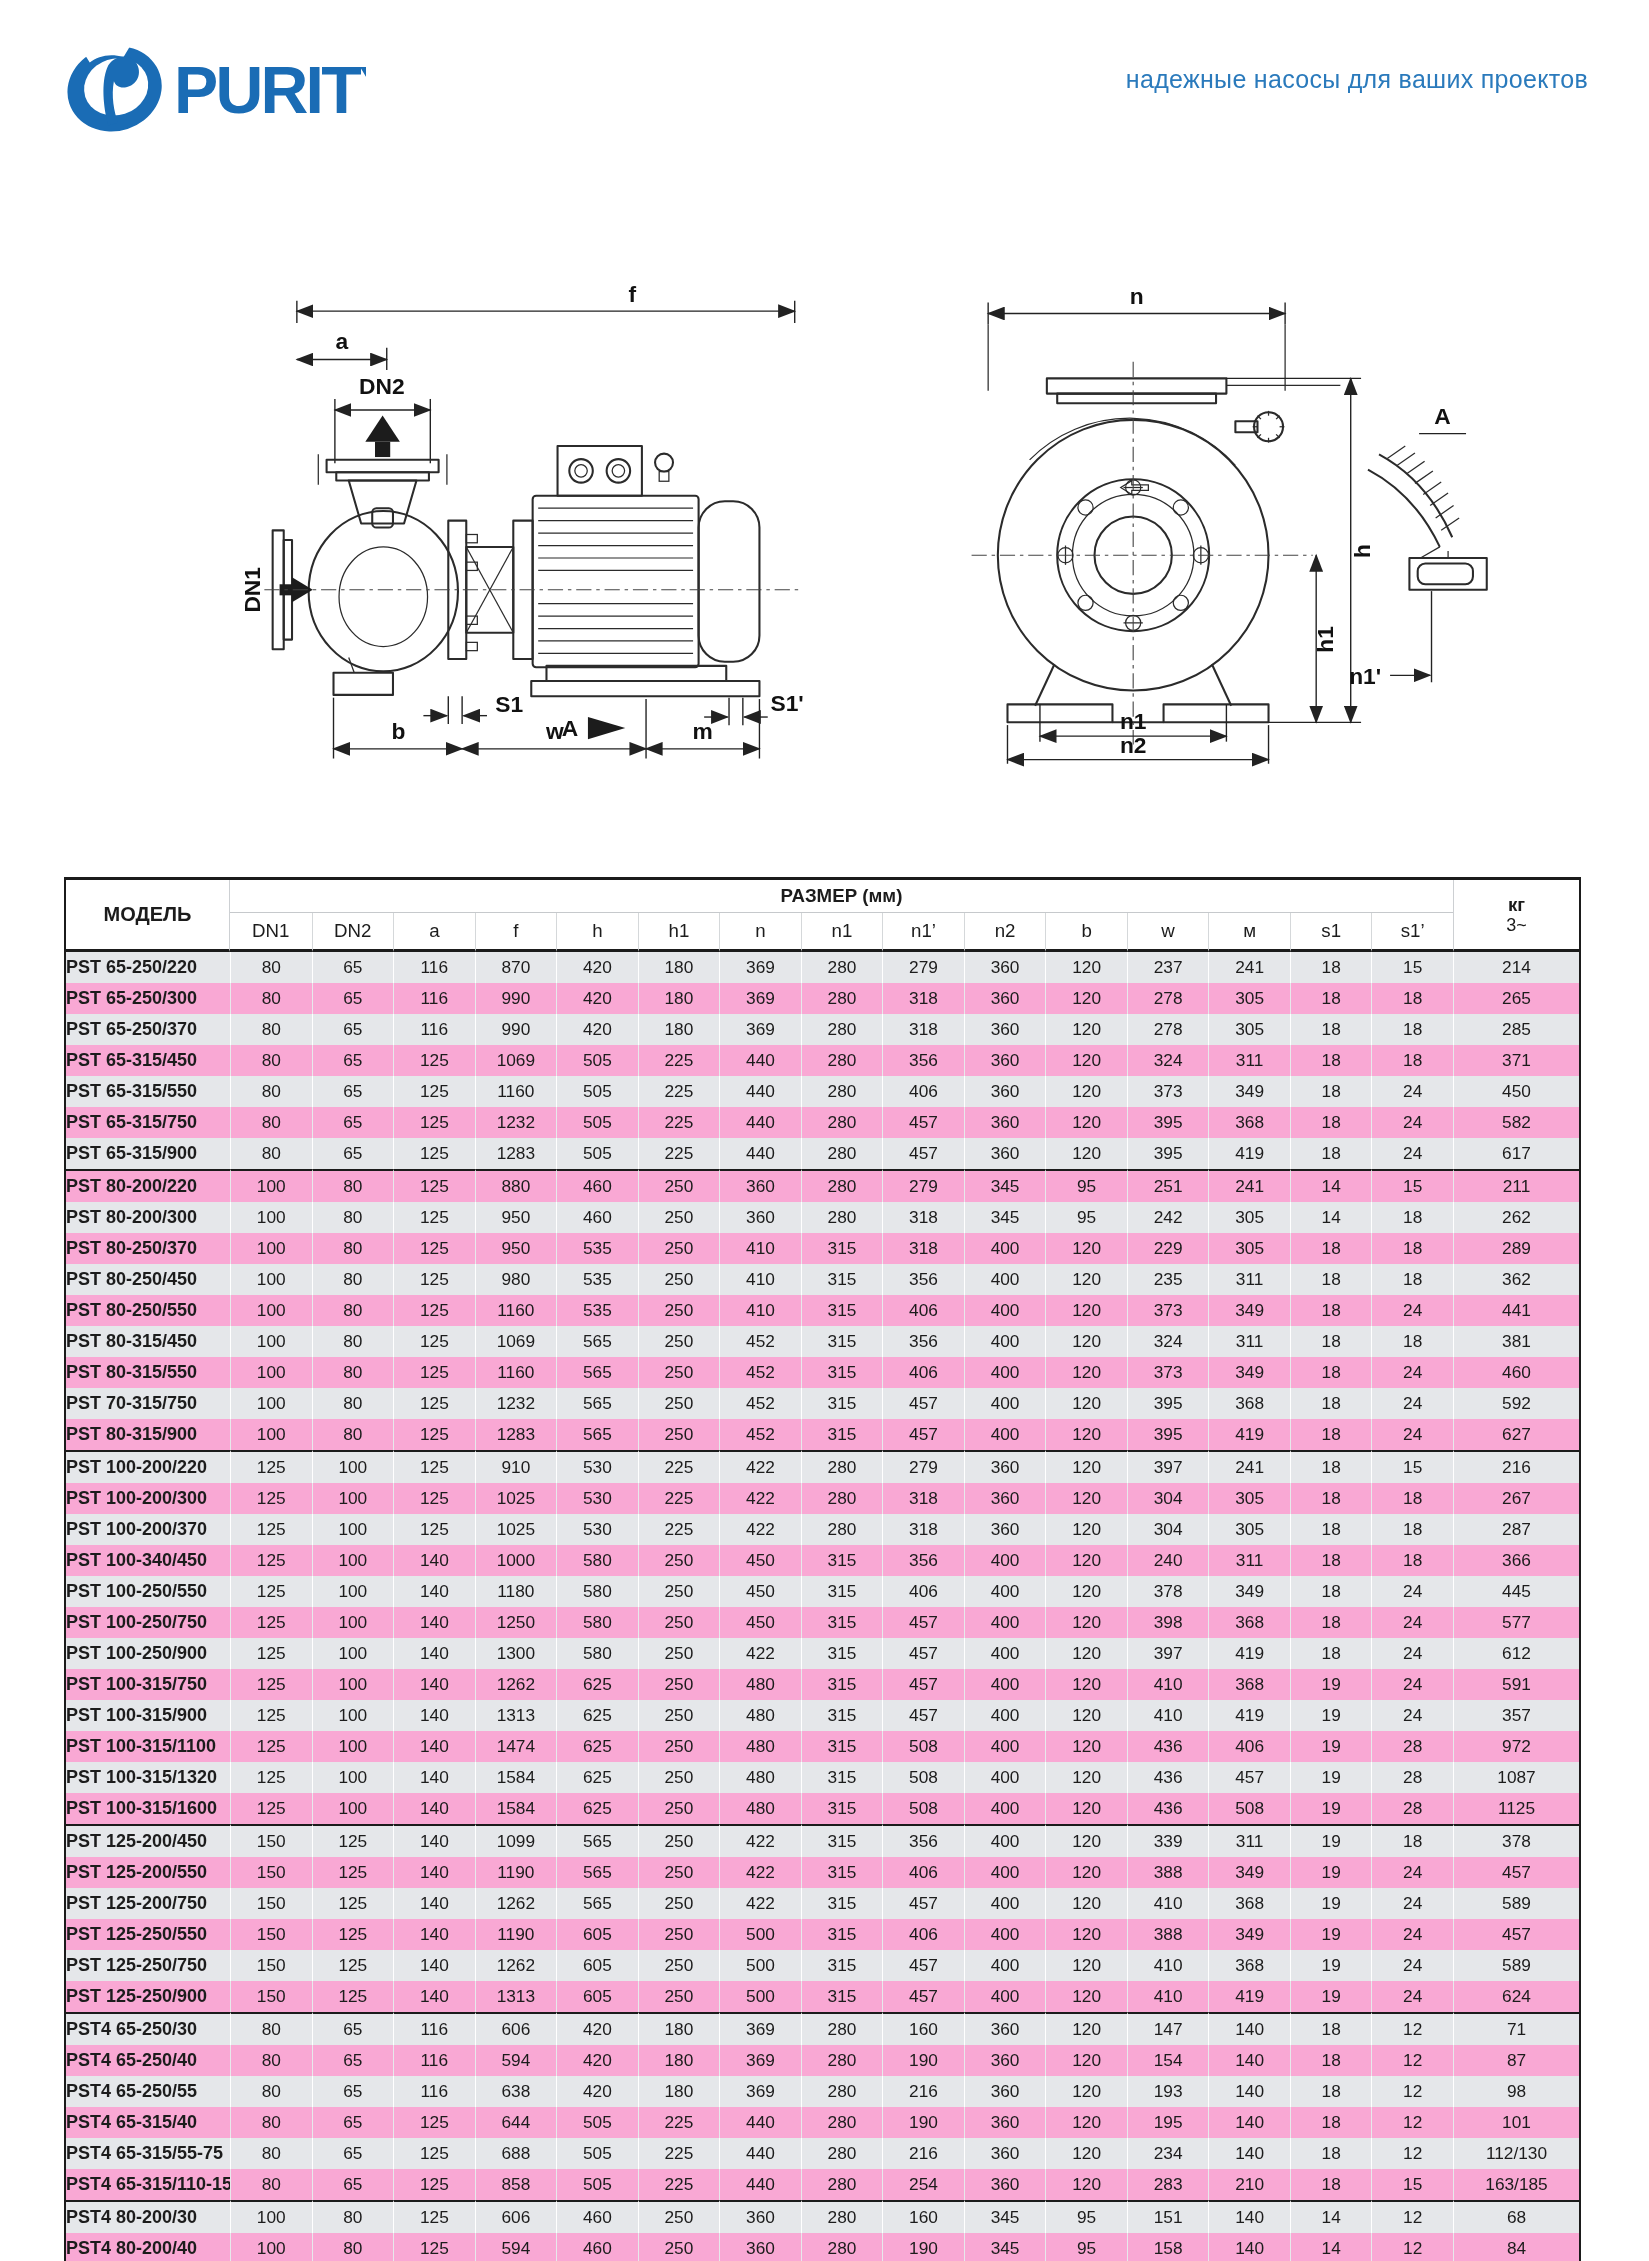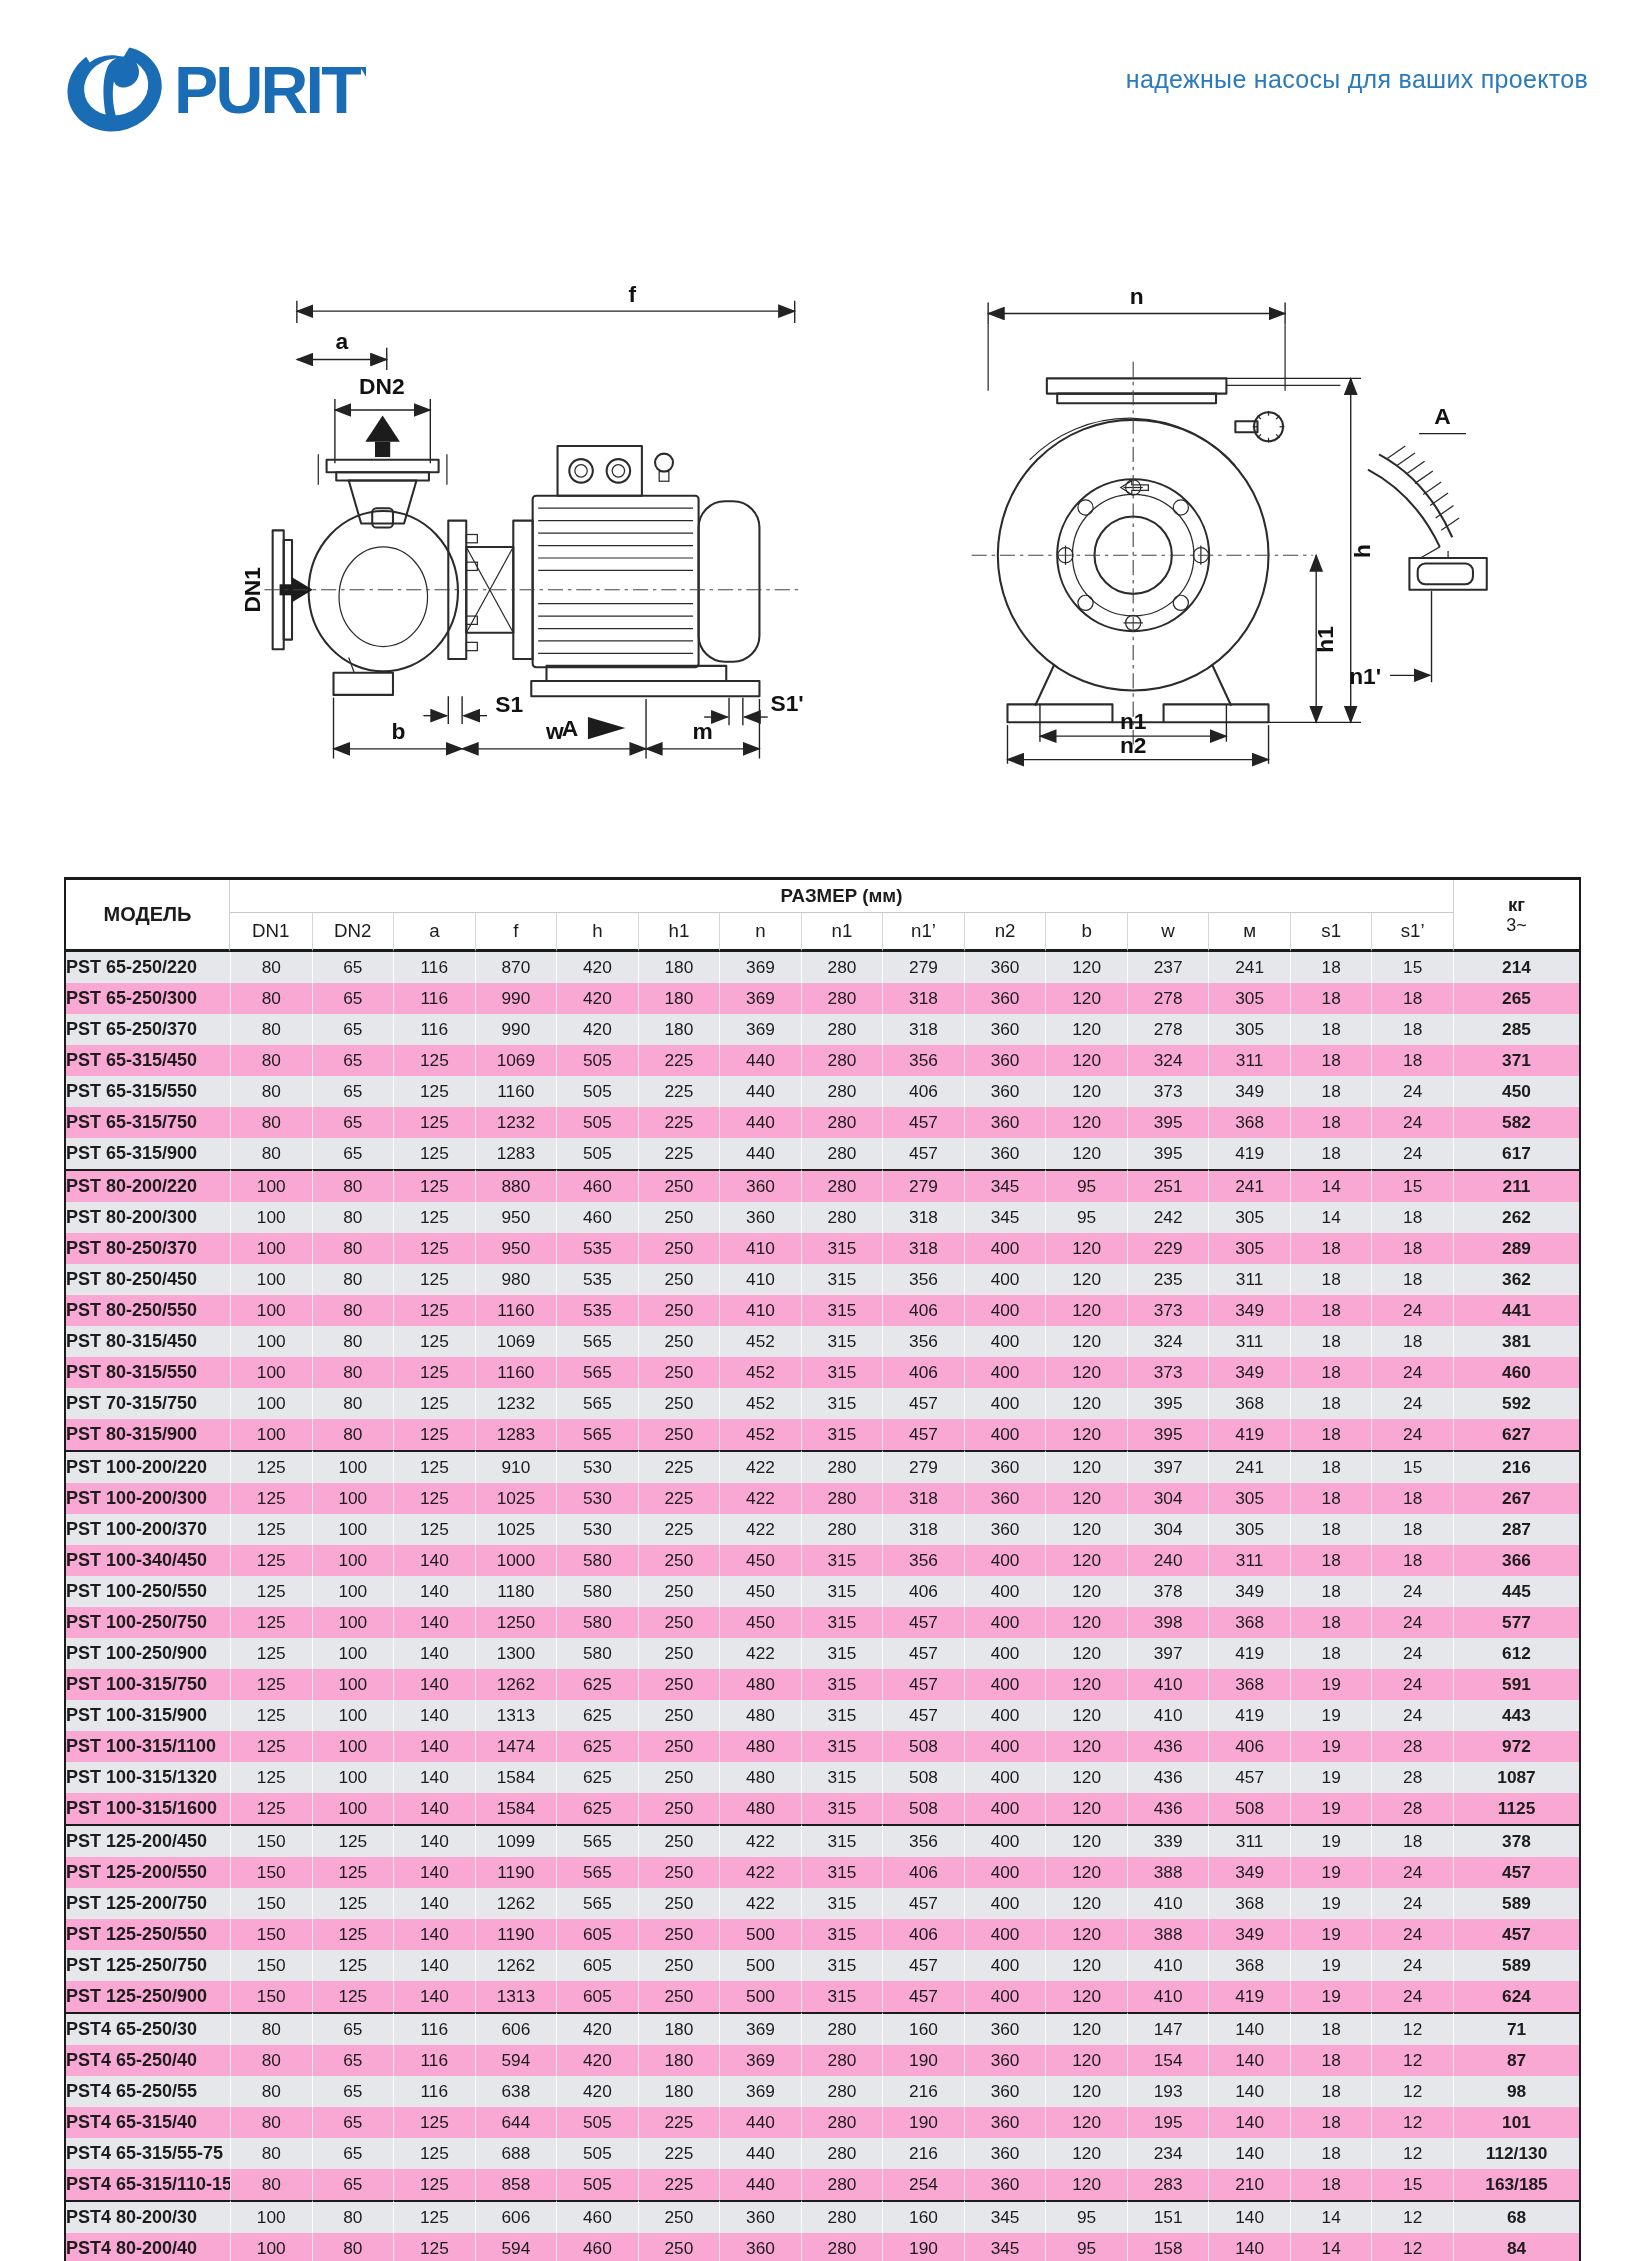--- a/index.html
+++ b/index.html
@@ -38,21 +38,21 @@
   .kg-h .kg-main { font-weight:bold; font-size:18.7px; line-height:21px; }
   .kg-h .kg-sub  { font-weight:normal; font-size:18px; line-height:21px; }
   .dim-th { height:36px; font-size:18.7px; font-weight:normal; border-bottom:3.5px solid #1b1b1b; border-left:1.4px solid #d5d8da; }
   .dim-th.first { border-left:none; }
   tbody td { height:31px; border-left:1.4px solid #e7e9eb; }
   tbody td:first-child { border-left:none; }
   tbody tr.stripe td { background:#e5e7ea; border-left-color:#ffffff; }
   tbody tr.stripe td:first-child { border-left:none; }
   tbody tr.group-start td { border-top:2.8px solid #1b1b1b; }
   td.model { text-align:left; font-weight:bold; font-size:18px; }
-  td.kg { font-weight:bold; }
+  td.kg { font-weight:normal; }
 </style>
 </head>
 <body>
 
 <div class="page">
 
   <svg class="logo" width="304" height="107" viewBox="0 0 440 155">
     <g>
       <ellipse cx="76" cy="78" rx="69" ry="61" fill="#1a6cb5" transform="rotate(-18 76 78)"></ellipse>
       <ellipse cx="79" cy="76" rx="47" ry="41" fill="#ffffff" transform="rotate(-18 76 78)"></ellipse>
@@ -776,21 +776,21 @@
             <td>250</td>
             <td>480</td>
             <td>315</td>
             <td>457</td>
             <td>400</td>
             <td>120</td>
             <td>410</td>
             <td>419</td>
             <td>19</td>
             <td>24</td>
-            <td class="kg">443</td>
+            <td class="kg">357</td>
           </tr>
           <tr>
             <td class="model">PST 100-315/1100</td>
             <td>125</td>
             <td>100</td>
             <td>140</td>
             <td>1474</td>
             <td>625</td>
             <td>250</td>
             <td>480</td>

